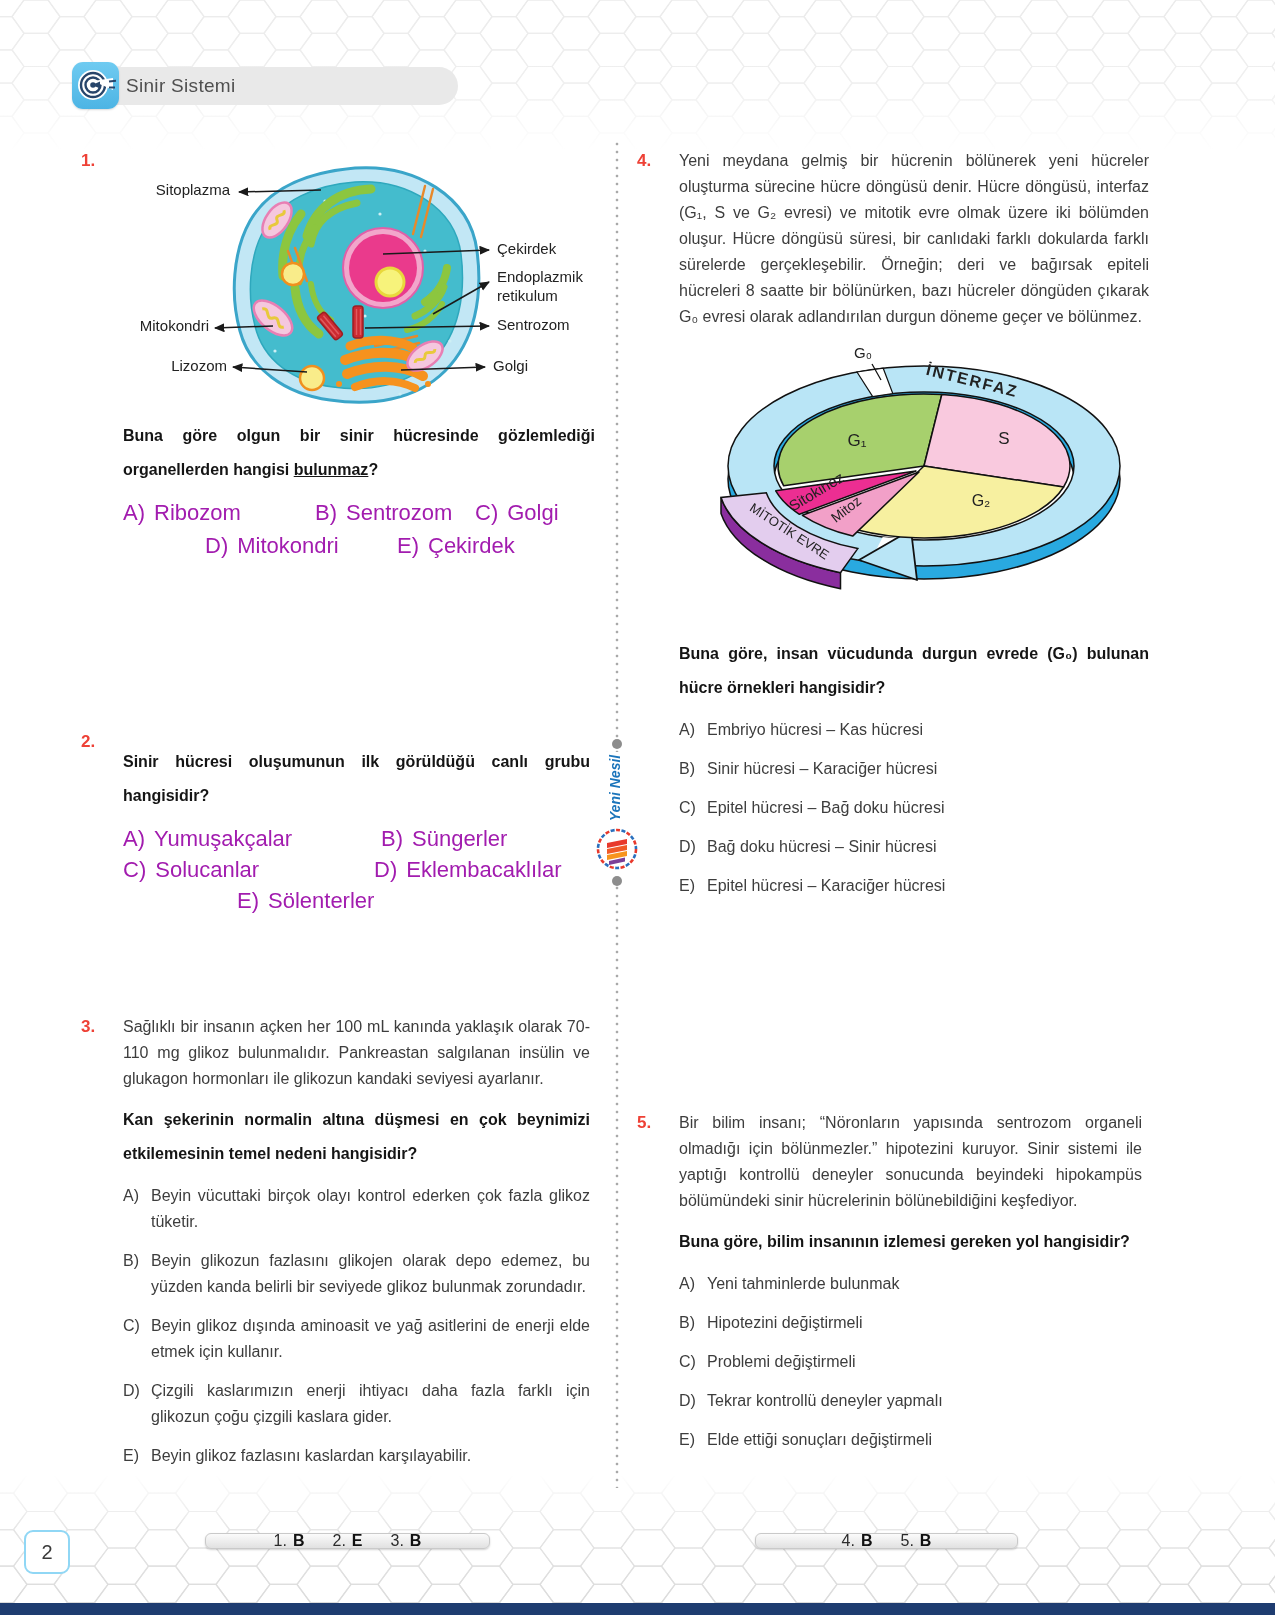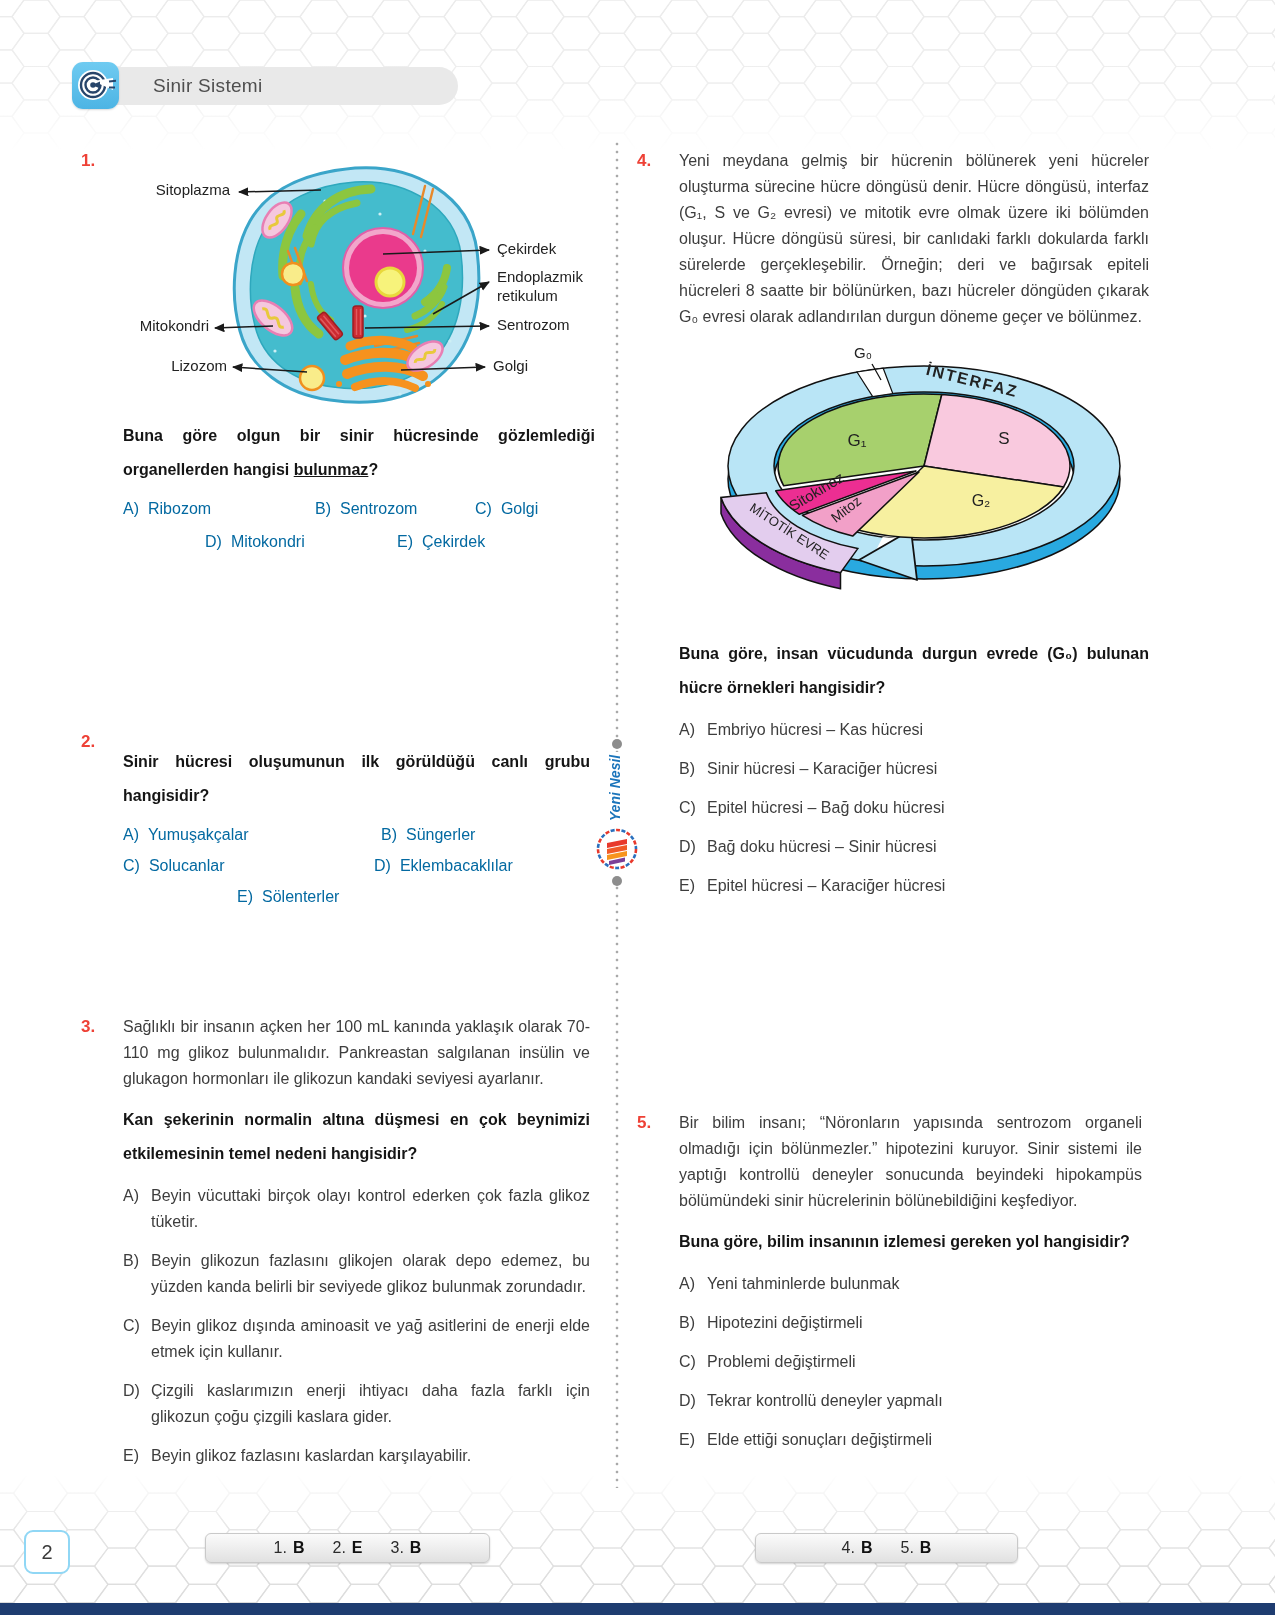--- a/index.html
+++ b/index.html
@@ -10,21 +10,21 @@
 
   
   .hexband{position:absolute;left:0;z-index:0}
   .hexfade{position:absolute;left:0;width:1275px;z-index:1;pointer-events:none}
   .hexfade.top{top:0;height:150px;background:linear-gradient(to bottom,rgba(255,255,255,.30) 0%,rgba(255,255,255,.45) 55%,#fff 100%)}
   .hexfade.bottom{top:1475px;height:140px;background:linear-gradient(to top,rgba(255,255,255,.05) 0%,rgba(255,255,255,.35) 60%,#fff 100%)}
   .bottom-bar{position:absolute;left:0;top:1603px;width:1275px;height:12px;background:#1e3c70;z-index:4}
 
   
   .title-pill{position:absolute;left:86px;top:67px;width:372px;height:38px;border-radius:19px;
-              background:#e9e9e9;z-index:2;display:flex;align-items:center;padding-left:67px;
+              background:#e9e9e9;z-index:2;display:flex;align-items:center;padding-left:40px;
               font-size:19px;color:#4f4f4f;letter-spacing:.3px}
   .app-icon{position:absolute;left:72px;top:62px;width:47px;height:47px;border-radius:11px;z-index:3;
             background:linear-gradient(#6fcbf1,#4db4e4);box-shadow:0 1px 2px rgba(0,0,0,.15)}
   .app-icon svg{display:block}
 
   
   .divider{position:absolute;left:615px;top:142px;width:4px;height:1346px;z-index:2;
            background-image:radial-gradient(circle at 2px 2px,#a9a9a9 1.5px,rgba(0,0,0,0) 1.6px);
            background-size:4px 8px;background-repeat:repeat-y}
   .divider-bullet{position:absolute;left:612px;width:10px;height:10px;border-radius:50%;background:#8d8d8d;z-index:3}
@@ -39,37 +39,37 @@
   .qbody{flex:1}
   .intro{font-size:16px;line-height:26px;text-align:justify;color:#3d3d3d}
   .prompt{font-size:16px;line-height:34px;text-align:justify;color:#151515;font-weight:bold;margin-top:11px}
   .prompt .u{text-decoration:underline}
   figure{margin:0}
   .fig-cell{margin:8px 0 4px 2px}
   .fig-cycle{margin:4px 0 2px 40px}
   svg{display:block}
   svg text{font-family:"Liberation Sans",sans-serif;fill:#222}
 
-  .optgrid{position:relative;margin-top:13px;font-size:16px;color:#0369a1}
+  .optgrid{position:relative;margin-top:13px;font-size:22px;color:#a21caf}
   .optgrid .opt{position:absolute;white-space:nowrap}
   .optgrid .opt .lab{margin-right:9px}
   .optgrid.q1{height:62px}
   .optgrid.q2{height:94px}
 
   .optlist{margin-top:12px}
   .optlist .opt{display:flex;font-size:16px;line-height:26px;margin-bottom:13px;color:#3d3d3d}
   .optlist .opt .lab{flex:none;width:28px}
   .optlist .opt .txt{flex:1}
   .optlist.justify .opt .txt{text-align:justify}
 
   
   .page-num{position:absolute;left:24px;top:1530px;width:46px;height:44px;z-index:3;background:#fff;
             border:2px solid #90d7f5;border-radius:9px;display:flex;align-items:center;justify-content:center;
             font-size:20px;color:#3a3a3a}
-  .answer-bar{position:absolute;top:1533px;height:30px;z-index:3;border-radius:6px;
+  .answer-bar{position:absolute;top:1533px;height:16px;z-index:3;border-radius:6px;
               background:linear-gradient(#fbfbfb,#e1e1e1);border:1px solid #c9c9c9;
               box-shadow:0 1px 2px rgba(0,0,0,.18);display:flex;align-items:center;justify-content:center;
               gap:28px;font-size:16px;color:#2b2b2b}
   .answer-bar .ans b{margin-left:6px;color:#111}
   .answer-bar.left{left:205px;width:285px}
   .answer-bar.right{left:755px;width:263px}
 </style>
 </head>
 <body>
 

